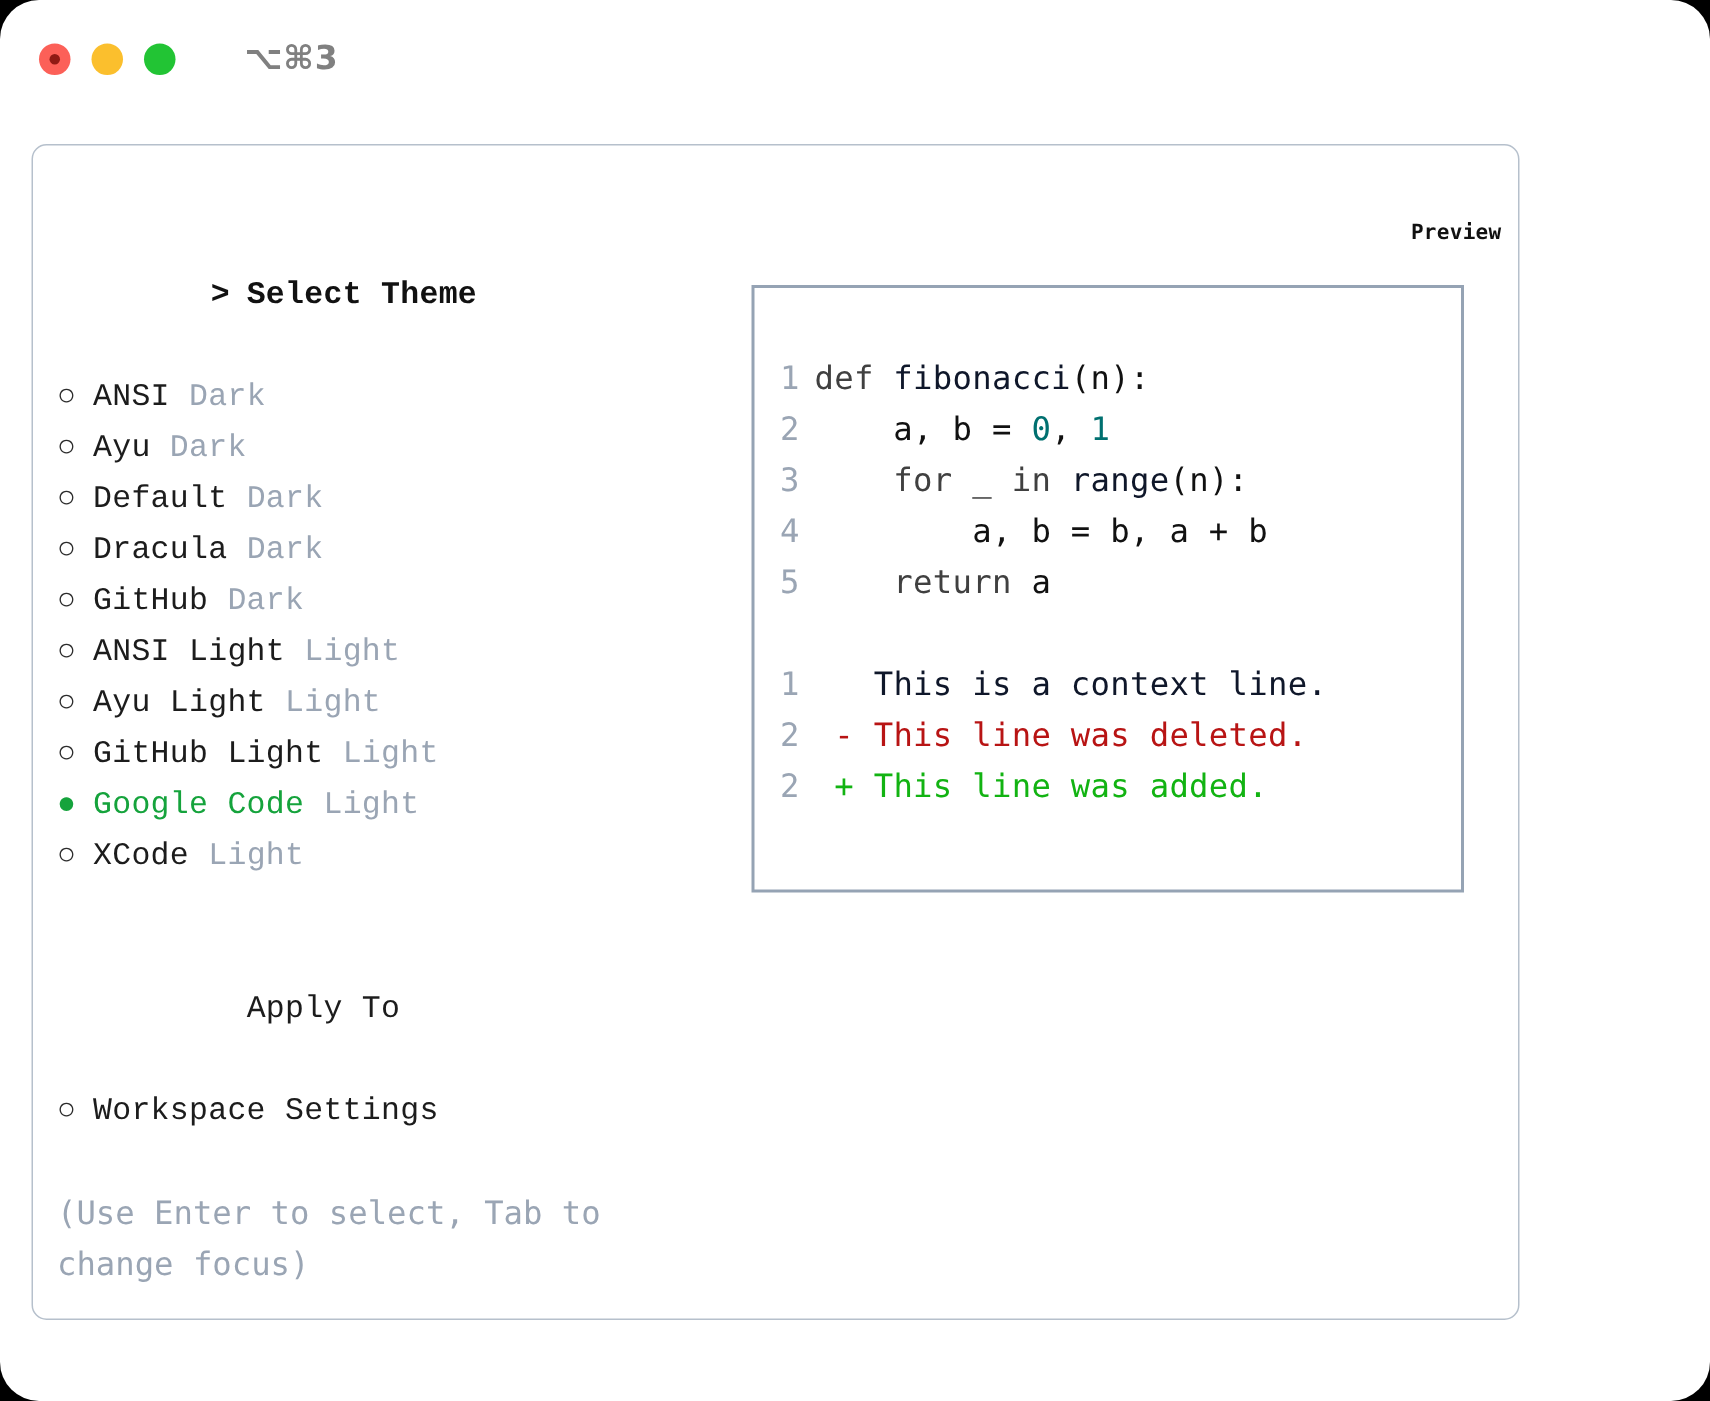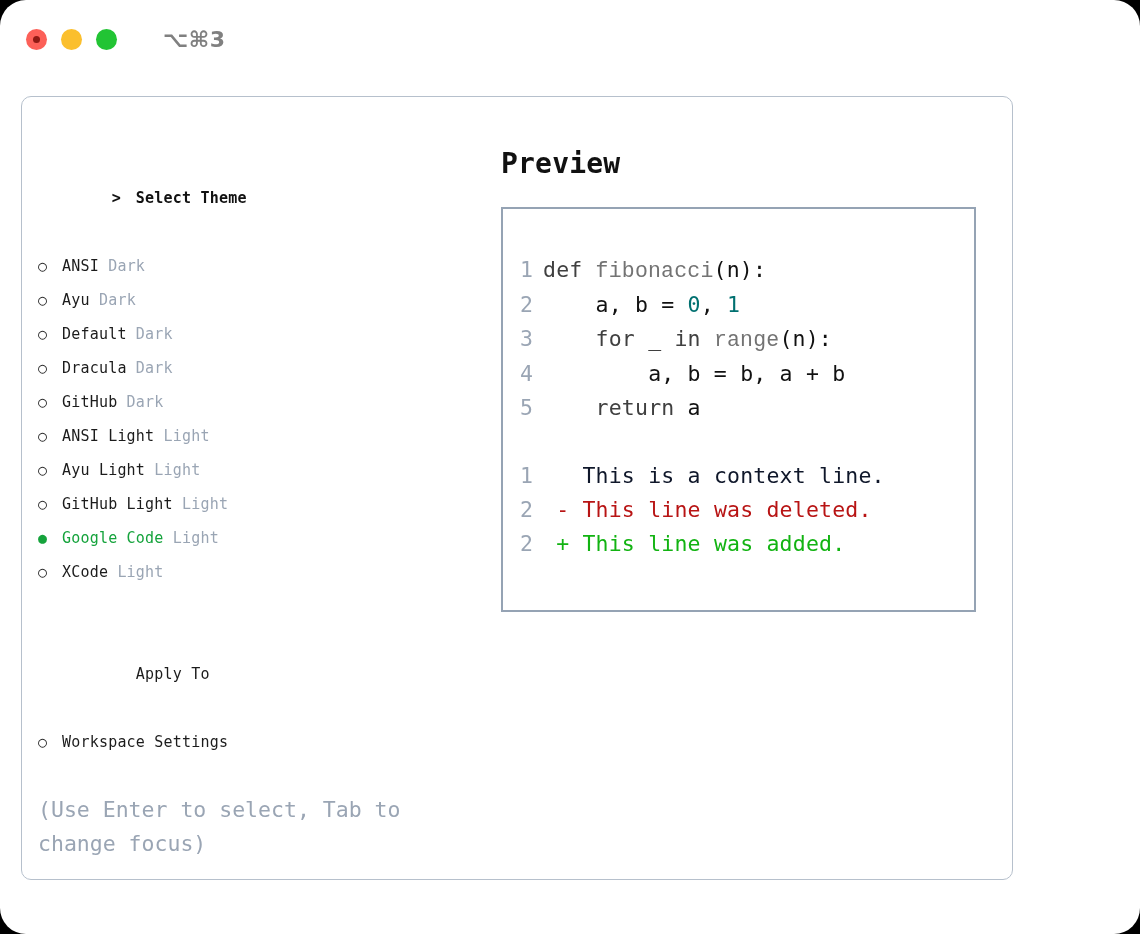--- a/index.html
+++ b/index.html
@@ -81,25 +81,26 @@
   }
 
   
   .left-col {
     position: absolute;
     left: 16px;
     top: 50px;
     width: 440px;
   }
   .row {
-    font-size: 15px;
+    font-size: 21px;
     line-height: 34px;
     white-space: pre;
     color: #1c1c1c;
     letter-spacing: 0.2px;
+    font-family: Liberation Mono, monospace;
   }
   .row.header {
     font-weight: bold;
     color: #111111;
   }
   .marker {
     display: inline-block;
     width: 24px;
   }
   .bullet-empty { color: #2b2b2b; }
@@ -119,24 +120,25 @@
   }
 
   
   .right-col {
     position: absolute;
     left: 479px;
     top: 50px;
     width: 500px;
   }
   .preview-title {
-    font-size: 28px;
+    font-size: 14px;
     font-weight: bold;
     color: #111111;
     letter-spacing: 0.2px;
+    text-align: right;
   }
   .preview-box {
     margin-top: 27px;
     width: 475px;
     height: 405px;
     border: 2px solid #95a3b4;
     box-sizing: border-box;
     background: #ffffff;
     padding: 44px 0 0 0;
   }
@@ -148,21 +150,21 @@
     letter-spacing: 0.2px;
   }
   .ln {
     color: #9aa5b4;
     display: inline-block;
     width: 13px;
     text-align: right;
     margin-right: 10px;
   }
   .kw  { color: #404040; }
-  .fn  { color: #737373; font-family: Liberation Mono, monospace; }
+  .fn  { color: #0f172a; }
   .num { color: #007070; }
   .pl  { color: #111111; }
   .diff-ctx { color: #0f172a; }
   .diff-del { color: #b81414; }
   .diff-add { color: #12b312; }
   .code-gap { height: 34px; }
 </style>
 </head>
 <body>
 

